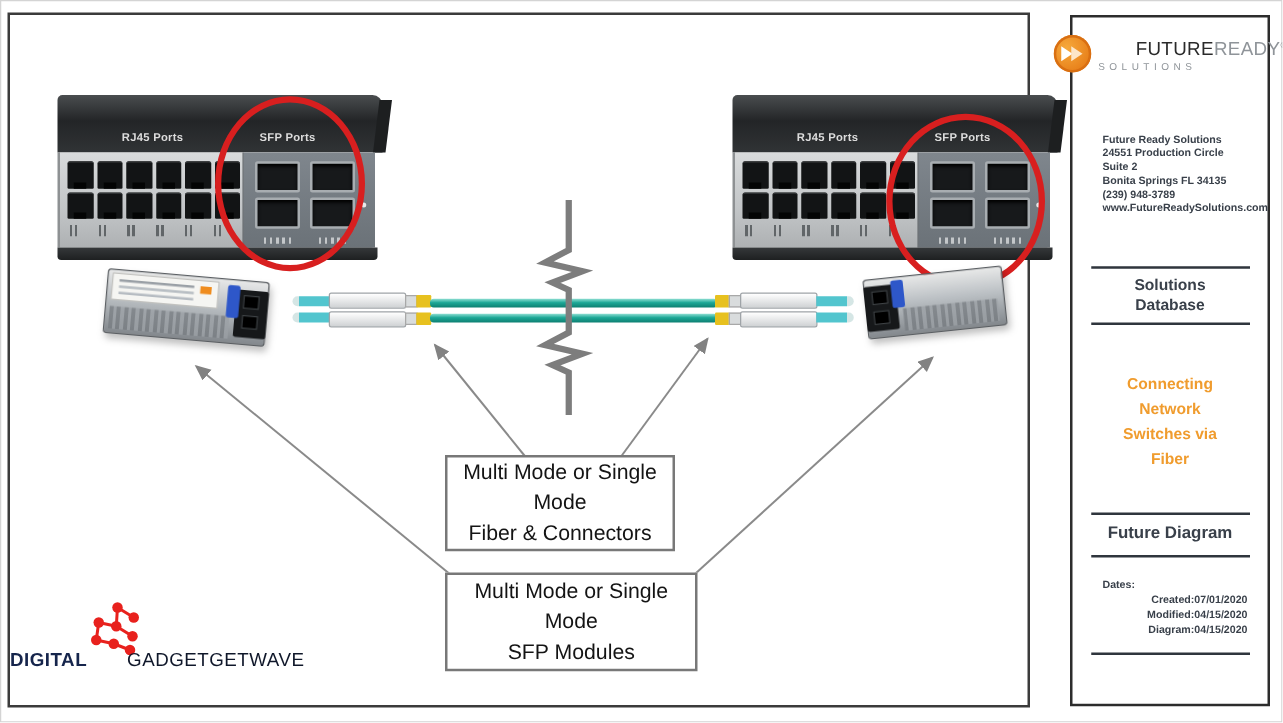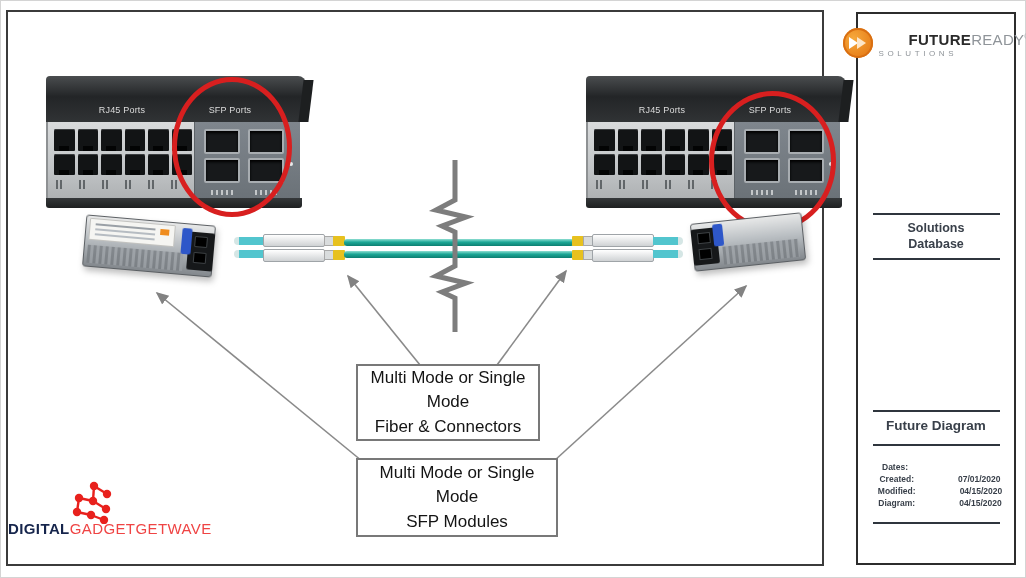--- a/index.html
+++ b/index.html
@@ -15,21 +15,21 @@
 
   
   .switch { position:absolute; width:260px; height:132px; z-index:3; }
   .sw-left { left:46px; top:76px; }
   .sw-right { left:586px; top:76px; }
   .bezel { position:absolute; left:0; top:0; width:100%; height:46px;
            background:linear-gradient(180deg,#4a4d4f 0%,#232527 45%,#303335 100%);
            border-radius:4px 8px 0 0; }
   .bezel:after { content:""; position:absolute; right:-5px; top:4px; width:10px; height:42px;
                  background:#1d1f20; transform:skewX(-7deg); }
-  .port-label { position:absolute; top:29px; font-size:9px; font-weight:normal; color:#dcdcdc;
+  .port-label { position:absolute; top:29px; font-size:9px; font-weight:bold; color:#dcdcdc;
                 text-align:center; letter-spacing:.2px; }
   .lbl-rj45 { left:26px; width:100px; }
   .lbl-sfp { left:140px; width:88px; }
   .faceplate { position:absolute; left:0; top:46px; width:252px; height:76px;
                background:linear-gradient(180deg,#d9dbdc 0%,#c2c5c7 60%,#aeb1b3 100%);
                border-left:2px solid #8e9193; }
   .rj45-grid { position:absolute; left:6px; top:7px; width:138px; height:46px;
                display:grid; grid-template-columns:repeat(6,1fr); grid-template-rows:1fr 1fr; gap:3px; }
   .rj45-port { position:relative; background:#121415; border-radius:2px 2px 1px 1px;
                box-shadow: inset 0 1px 0 #3a3d3f; }
@@ -97,47 +97,47 @@
   .box-fiber { left:356px; top:364px; width:184px; height:77px; }
   .box-sfp { left:356px; top:458px; width:202px; height:79px; }
 
   .overlay-svg { position:absolute; left:0; top:0; width:1026px; height:578px; z-index:6; pointer-events:none; }
 
   
   .watermark { position:absolute; left:8px; top:478px; z-index:8; }
   .wm-icon { position:absolute; left:62px; top:2px; }
   .wm-text { position:absolute; left:0; top:42px; font-size:15px; letter-spacing:.4px; white-space:nowrap; }
   .wm-bold { font-weight:bold; color:#16254c; }
-  .wm-light { color:#ef4444; }
+  .wm-light { color:#0f172a;margin-left:32px; }
 
   
   .sb { position:absolute; color:#39404a; }
   .logo-row { left:0; top:14px; width:156px; display:flex; justify-content:center; gap:6px; align-items:center; }
   .logo-icon { width:30px; height:30px; border-radius:50%; position:relative; flex:0 0 auto;
                background:radial-gradient(circle at 35% 35%, #f6a93c, #e8811b 70%, #d96f12);
                box-shadow: inset 0 0 0 2px #d96f12; }
   .logo-icon span { position:absolute; top:9px; width:0; height:0;
                     border-top:6px solid transparent; border-bottom:6px solid transparent;
                     border-left:9px solid #fff; }
   .logo-icon .a1 { left:6px; } .logo-icon .a2 { left:14px; border-left-color:#fde6c8; }
   .brand-line1 { font-size:15px; line-height:15px; white-space:nowrap; }
-  .brand-bold { font-weight:bold; color:#2a2a2a; letter-spacing:.3px;padding-left:30px; }
+  .brand-bold { font-weight:normal; color:#2a2a2a; letter-spacing:.3px;padding-left:30px; }
   .brand-light { color:#8f9499; letter-spacing:.3px; }
   .brand-reg { font-size:7px; color:#8f9499; vertical-align:super; }
   .brand-line2 { font-size:8px; color:#8f9499; letter-spacing:3.6px; margin-top:2px; }
   .address { left:24px; top:92px; font-size:8.5px; font-weight:bold; line-height:11px; }
   .sb-divider { left:15px; width:127px; height:2px; background:#2f353d; }
   .d1 { top:199px; } .d2 { top:244px; } .d3 { top:396px; } .d4 { top:430px; } .d5 { top:508px; }
   .sec-title { left:0; top:206px; width:156px; text-align:center; font-size:12.5px; font-weight:bold;
                line-height:16px; white-space:pre-line; }
   .topic { left:0; top:283px; width:156px; text-align:center; font-size:12.5px; font-weight:bold;
            line-height:20px; color:#f09c2e; white-space:pre-line; }
   .doc-type { left:0; top:404px; width:156px; text-align:center; font-size:13.5px; font-weight:bold; }
   .dates { left:24px; top:447px; width:116px; font-size:8.5px; font-weight:bold; line-height:12px; }
-  .date-row { display:flex; justify-content:center;gap:44px; }
+  .date-row { display:flex; justify-content:flex-end; }
   .copyright { left:0; top:517px; width:156px; text-align:center; font-size:8.5px; line-height:11px;
                white-space:pre-line; }
   .sb * { position:relative; }
   .sidebar > div { position:absolute; }
 </style>
 </head>
 <body>
 
 <div class="page">
 
@@ -311,24 +311,36 @@
     <div class="sb logo-row">
       <div class="logo-icon">
           <span class="a1"></span>
           <span class="a2"></span>
         </div>
       <div>
         <div class="brand-line1"><span class="brand-bold">FUTURE</span><span class="brand-light">READY</span><span class="brand-reg">®</span></div>
         <div class="brand-line2">SOLUTIONS</div>
       </div>
     </div>
+    <div class="sb address">
+      <div>Future Ready Solutions</div>
+      <div>24551 Production Circle</div>
+      <div>Suite 2</div>
+      <div>Bonita Springs FL 34135</div>
+      <div>(239) 948-3789</div>
+      <div>www.FutureReadySolutions.com</div>
+    </div>
     <div class="sb sb-divider d1"></div>
     <div class="sb sec-title">Solutions
 Database</div>
     <div class="sb sb-divider d2"></div>
+    <div class="sb topic">Connecting
+Network
+Switches via
+Fiber</div>
     <div class="sb sb-divider d3"></div>
     <div class="sb doc-type">Future Diagram</div>
     <div class="sb sb-divider d4"></div>
     <div class="sb dates">
       <div>Dates:</div>
       <div class="date-row">
         <span>Created:</span>
         <span>07/01/2020</span>
       </div>
       <div class="date-row">

